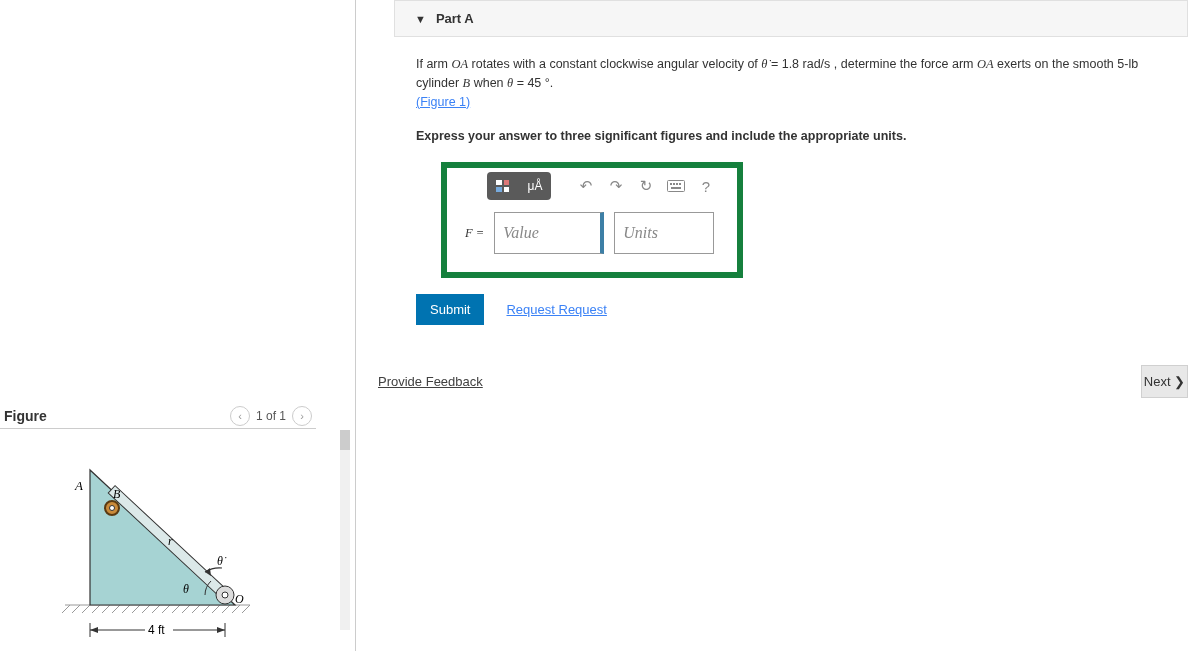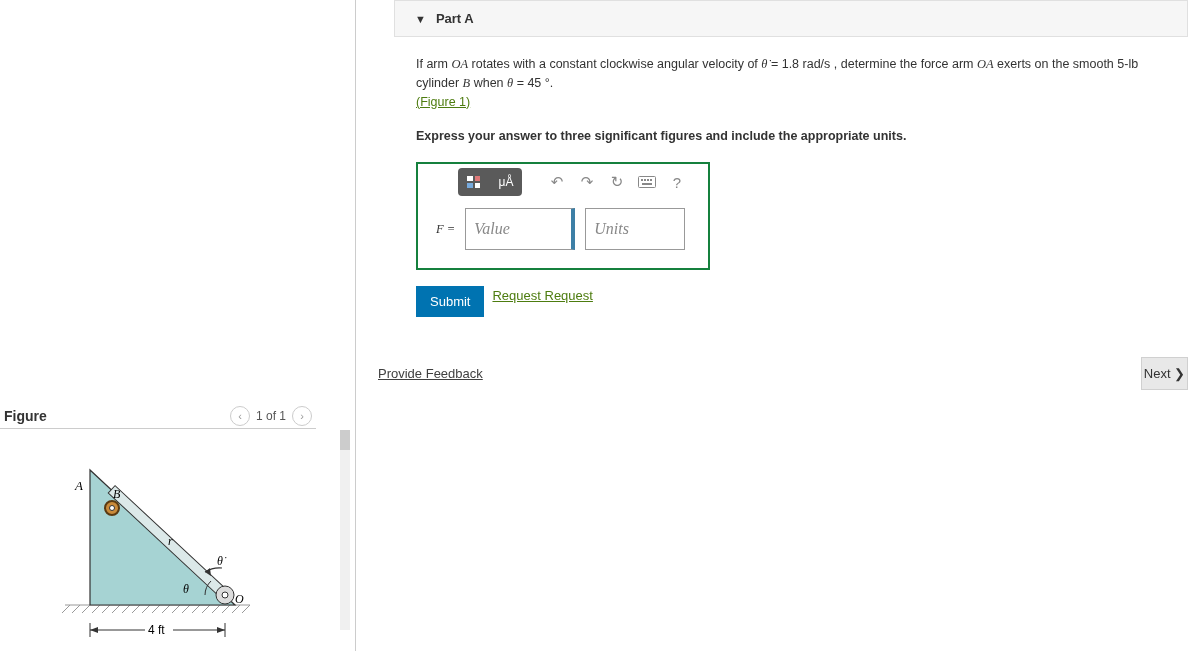--- a/index.html
+++ b/index.html
@@ -56,31 +56,32 @@
 .caret-down {
   font-size: 11px;
   color: #333;
 }
 
 .part-body {
   padding: 18px 20px 0 60px;
   font-size: 12.5px;
   line-height: 1.5;
 }
-.part-body a { color: #4d7c0f; text-decoration: underline; }
+.part-body a { color: #3b82f6; text-decoration: underline; }
 .ital { font-style: italic; font-family: 'Times New Roman', serif; }
 .part-body .instr { font-weight: bold; margin-top: 16px; }
 
 
 .answer-wrap {
-  border: 2px solid #15803d;
+  border: 6px solid #15803d;
   display: inline-block;
   margin-top: 16px;
   padding: 0;
   background: #fff;
+  margin-left: 25px;
 }
 .toolbar {
   display: flex;
   align-items: center;
   gap: 4px;
   padding: 4px 6px;
   justify-content: center;
 }
 .tb-group { display: flex; gap: 0; }
 .tb-btn-dark {
@@ -122,22 +123,22 @@
   font-size: 16px;
   color: #888;
 }
 .value-input { width: 110px; border-right: 4px solid #3d7fa6; }
 .units-input { width: 100px; }
 .value-input::placeholder, .units-input::placeholder { color: #888; font-style: italic; }
 
 .submit-row {
   margin-top: 16px;
   display: flex;
-  align-items: flex-start;
-  gap: 8px;
+  align-items: center;
+  gap: 22px;
 }
 .submit-btn {
   background: #0073b1;
   color: #fff;
   border: none;
   padding: 8px 14px;
   font-size: 13px;
   cursor: pointer;
 }
 .request-link { color: #0073b1; text-decoration: underline; font-size: 13px; }

